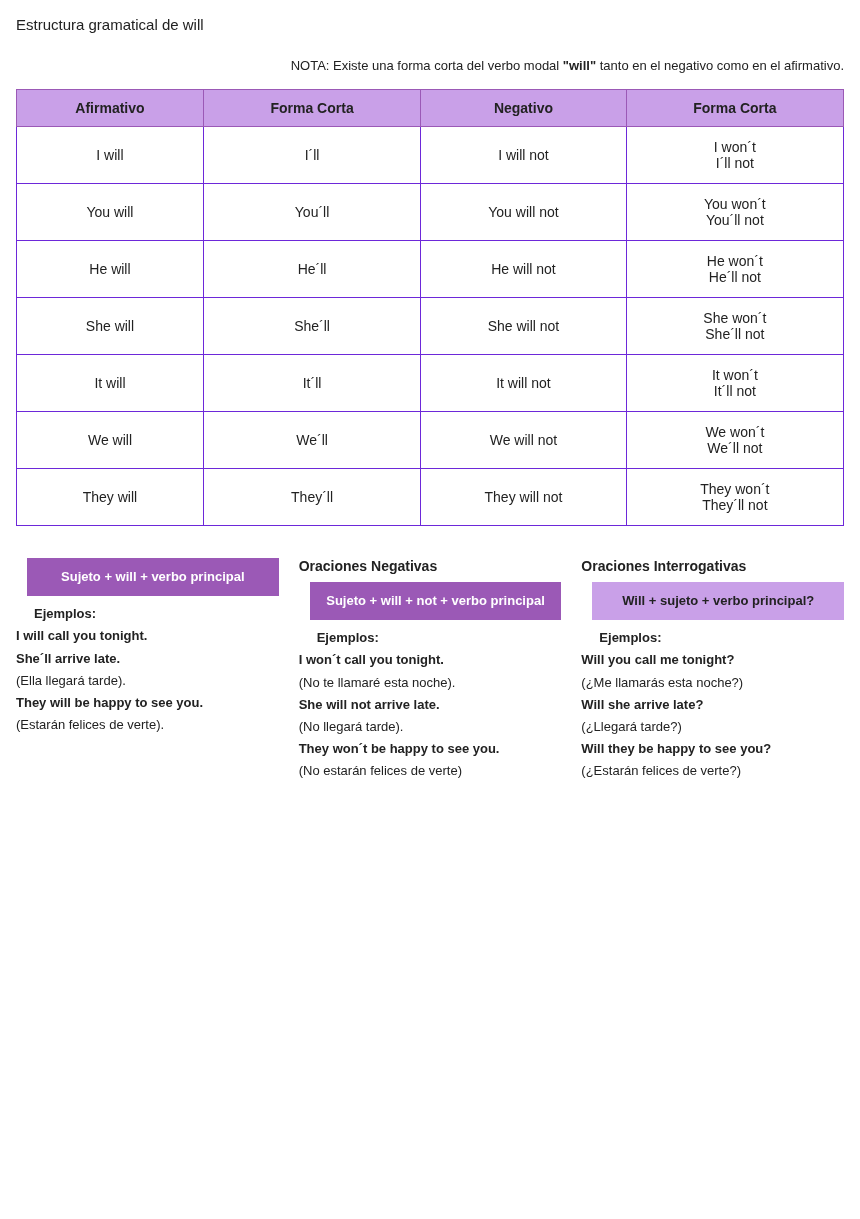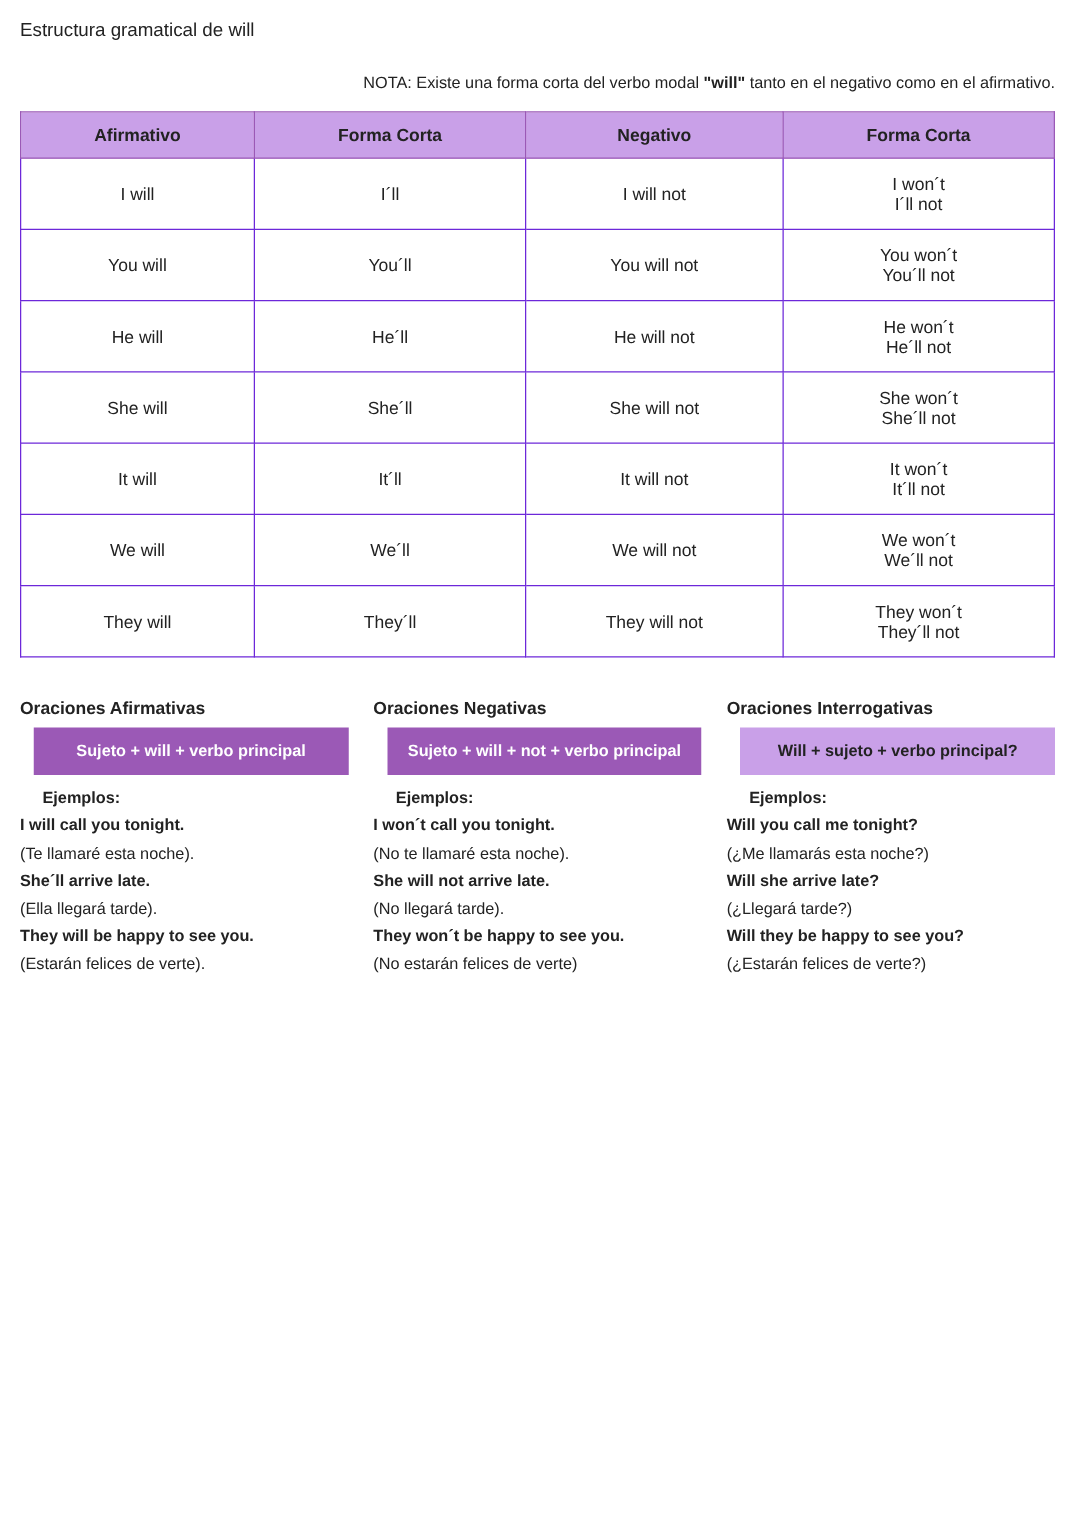--- a/index.html
+++ b/index.html
@@ -175,26 +175,24 @@
         <td>They will</td>
         <td>They´ll</td>
         <td>They will not</td>
         <td>They won´t<br>They´ll not</td>
       </tr>
     </tbody>
 </table>
 
 <div class="oraciones-container">
   <div class="oraciones-col">
-    <div class="oraciones-title">Oraciones Afirmativas</div>
     <div class="oraciones-box">Sujeto + will + verbo principal</div>
     <div class="ejemplos-label">Ejemplos:</div>
     <div id="afirmativas-items">
         <div class="ejemplo-item bold">I will call you tonight.</div>
-        <div class="ejemplo-item">(Te llamaré esta noche).</div>
         <div class="ejemplo-item bold">She´ll arrive late.</div>
         <div class="ejemplo-item">(Ella llegará tarde).</div>
         <div class="ejemplo-item bold">They will be happy to see you.</div>
         <div class="ejemplo-item">(Estarán felices de verte).</div>
       </div>
   </div>
 
   <div class="oraciones-col">
     <div class="oraciones-title">Oraciones Negativas</div>
     <div class="oraciones-box">Sujeto + will + not +

